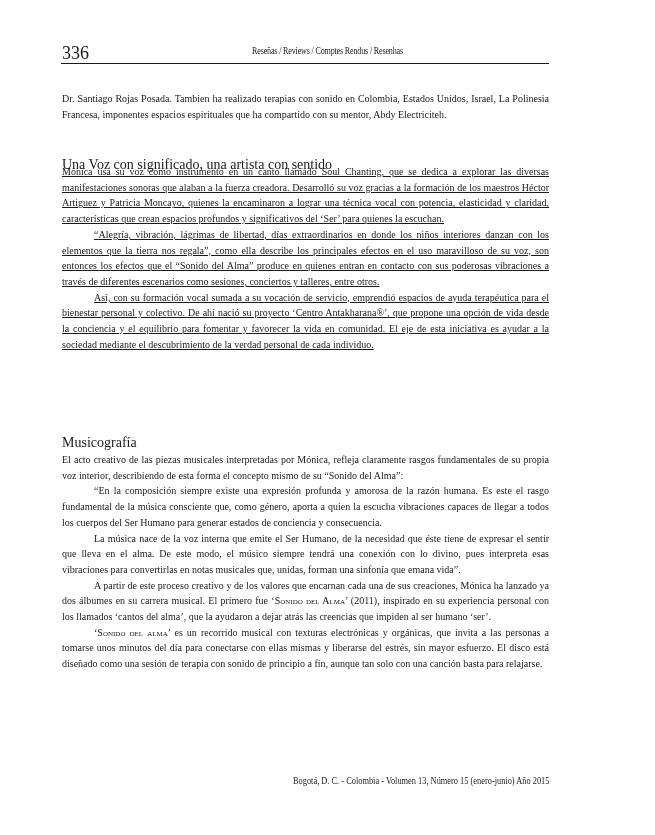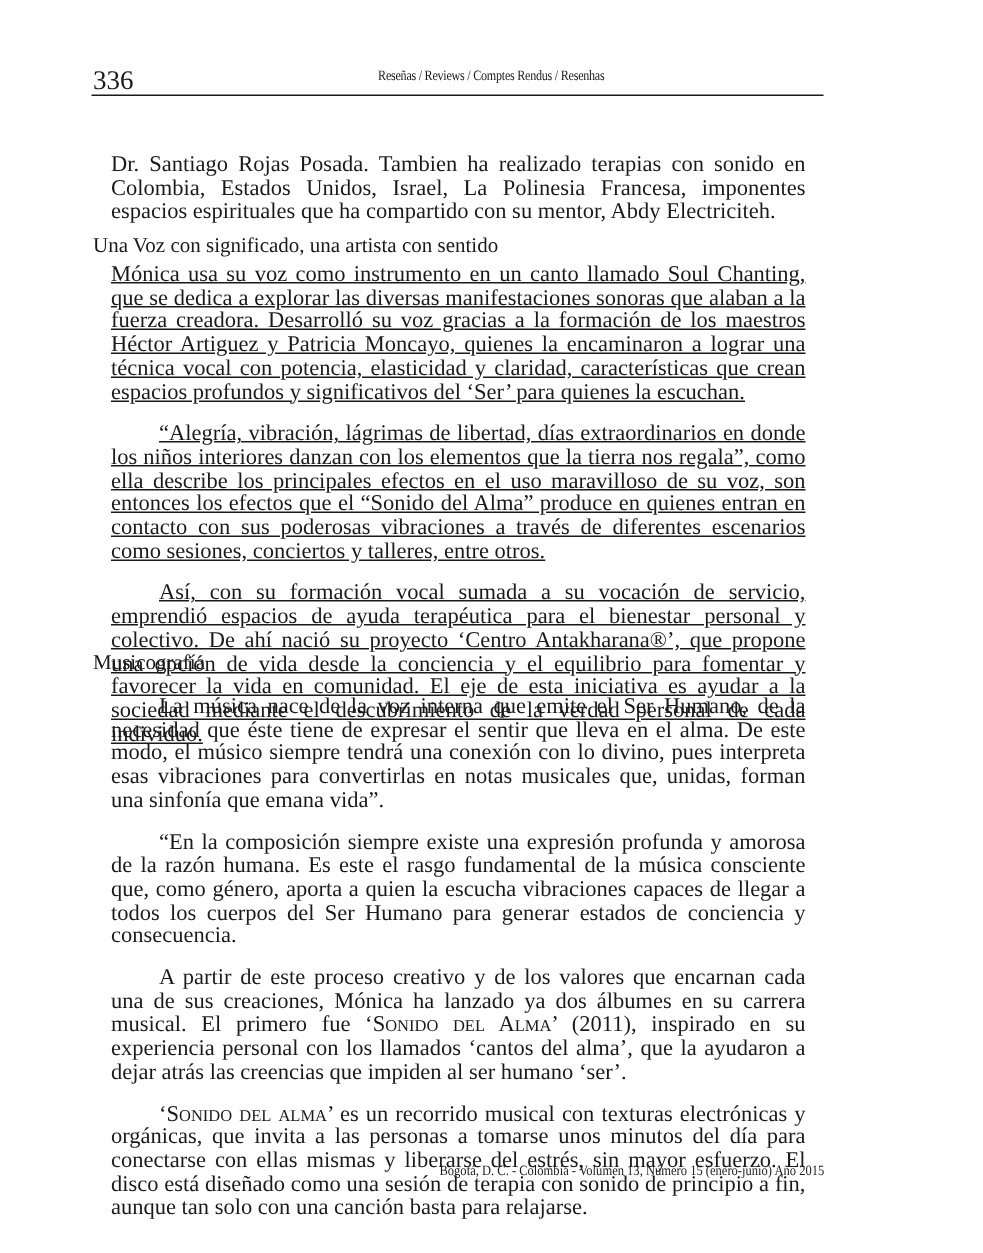--- a/index.html
+++ b/index.html
@@ -4,21 +4,21 @@
 <style>
   html, body { margin: 0; padding: 0; background: #ffffff; }
   body { width: 655px; height: 835px; position: relative; overflow: hidden;
          font-family: "Liberation Serif", "DejaVu Serif", serif; color: #1a1a1a; }
   .page-number { position: absolute; left: 62px; top: 43px; font-size: 18px; }
   .running-head { position: absolute; left: 0; width: 655px; top: 46px; text-align: center;
                   font-size: 9.5px; letter-spacing: -0.2px; transform: scaleX(0.85); }
   .header-rule { position: absolute; left: 61px; top: 63px; width: 488px; height: 0;
                  border-top: 1.2px solid #1a1a1a; }
   .block { position: absolute; left: 62px; width: 487px; }
-  p { margin: 12px; font-size: 15px; line-height: 15.7px; text-align: justify; hyphens: manual; }
+  p { margin: 0; font-size: 10px; line-height: 15.7px; text-align: justify; hyphens: manual; }
   p.indent { text-indent: 32px; }
   h2 { margin: 0; font-size: 14px; font-weight: normal; line-height: 18px; }
   .sc { font-variant: small-caps; }
   .footer { position: absolute; right: 106px; top: 776px; font-size: 9.5px;
             transform: scaleX(0.88); transform-origin: right center; white-space: nowrap; }
   #intro { top: 91px; }
   #h1 { top: 156px; }
   #s1 { top: 164px; text-decoration: underline; }
   #h2 { top: 434px; }
   #s2 { top: 452px; }
@@ -44,19 +44,20 @@
   <p>Mónica usa su voz como instrumento en un canto llamado Soul Chanting, que se dedica a explo­rar las diversas manifestaciones sonoras que alaban a la fuerza creadora. Desarrolló su voz gracias a la formación de los maestros Héctor Artiguez y Patricia Moncayo, quienes la encaminaron a lograr una técnica vocal con potencia, elasticidad y claridad, características que crean espacios profundos y significativos del ‘Ser’ para quienes la escuchan.</p>
   <p class="indent">“Alegría, vibración, lágrimas de libertad, días extraordinarios en donde los niños interiores danzan con los elementos que la tierra nos regala”, como ella describe los principales efectos en el uso maravilloso de su voz, son entonces los efectos que el “Sonido del Alma” produce en quienes entran en contacto con sus poderosas vibraciones a través de diferentes escenarios como sesiones, conciertos y talleres, entre otros.</p>
   <p class="indent">Así, con su formación vocal sumada a su vocación de servicio, emprendió espacios de ayuda terapéutica para el bienestar personal y colectivo. De ahí nació su proyecto ‘Centro Antakharana®’, que propone una opción de vida desde la conciencia y el equilibrio para fomentar y favorecer la vida en comunidad. El eje de esta iniciativa es ayudar a la sociedad mediante el descubrimiento de la verdad personal de cada individuo.</p>
 </div>
 
 <div class="block" id="h2">
   <h2>Musicografía</h2>
 </div>
 
 <div class="block" id="s2">
+  <p>El acto creativo de las piezas musicales interpretadas por Mónica, refleja claramente rasgos funda­mentales de su propia voz interior, describiendo de esta forma el concepto mismo de su “Sonido del Alma”:</p>
+  <p class="indent">“En la composición siempre existe una expresión profunda y amorosa de la razón humana. Es este el rasgo fundamental de la música consciente que, como género, aporta a quien la escucha vibraciones capaces de llegar a todos los cuerpos del Ser Humano para generar estados de con­ciencia y consecuencia.</p>
   <p class="indent">La música nace de la voz interna que emite el Ser Humano, de la necesidad que éste tiene de expresar el sentir que lleva en el alma. De este modo, el músico siempre tendrá una conexión con lo divino, pues interpreta esas vibraciones para convertirlas en notas musicales que, unidas, forman una  sinfonía que emana vida”.</p>
-  <p class="indent">“En la composición siempre existe una expresión profunda y amorosa de la razón humana. Es este el rasgo fundamental de la música consciente que, como género, aporta a quien la escucha vibraciones capaces de llegar a todos los cuerpos del Ser Humano para generar estados de con­ciencia y consecuencia.</p>
   <p class="indent"><span>A partir de este proceso creativo y de los valores que encarnan cada una de sus creaciones, Mónica ha lanzado ya dos álbumes en su carrera musical. El primero fue ‘</span><span class="sc">Sonido del Alma</span><span>’ (2011), inspirado en su experiencia personal con los llamados ‘cantos del alma’, que la ayudaron a dejar atrás las creencias que impiden al ser humano ‘ser’.</span></p>
   <p class="indent"><span>‘</span><span class="sc">Sonido del alma</span><span>’ es un recorrido musical con texturas electrónicas y orgánicas, que invita a las personas a tomarse unos minutos del día para conectarse con ellas mismas y liberarse del estrés, sin mayor esfuerzo. El disco está diseñado como una sesión de terapia con sonido de prin­cipio a fin, aunque tan solo con una canción basta para relajarse.</span></p>
 </div>
 
 <div class="footer">Bogotá, D. C. - Colombia - Volumen 13, Número 15 (enero-junio) Año 2015</div>
 
 </body></html>

